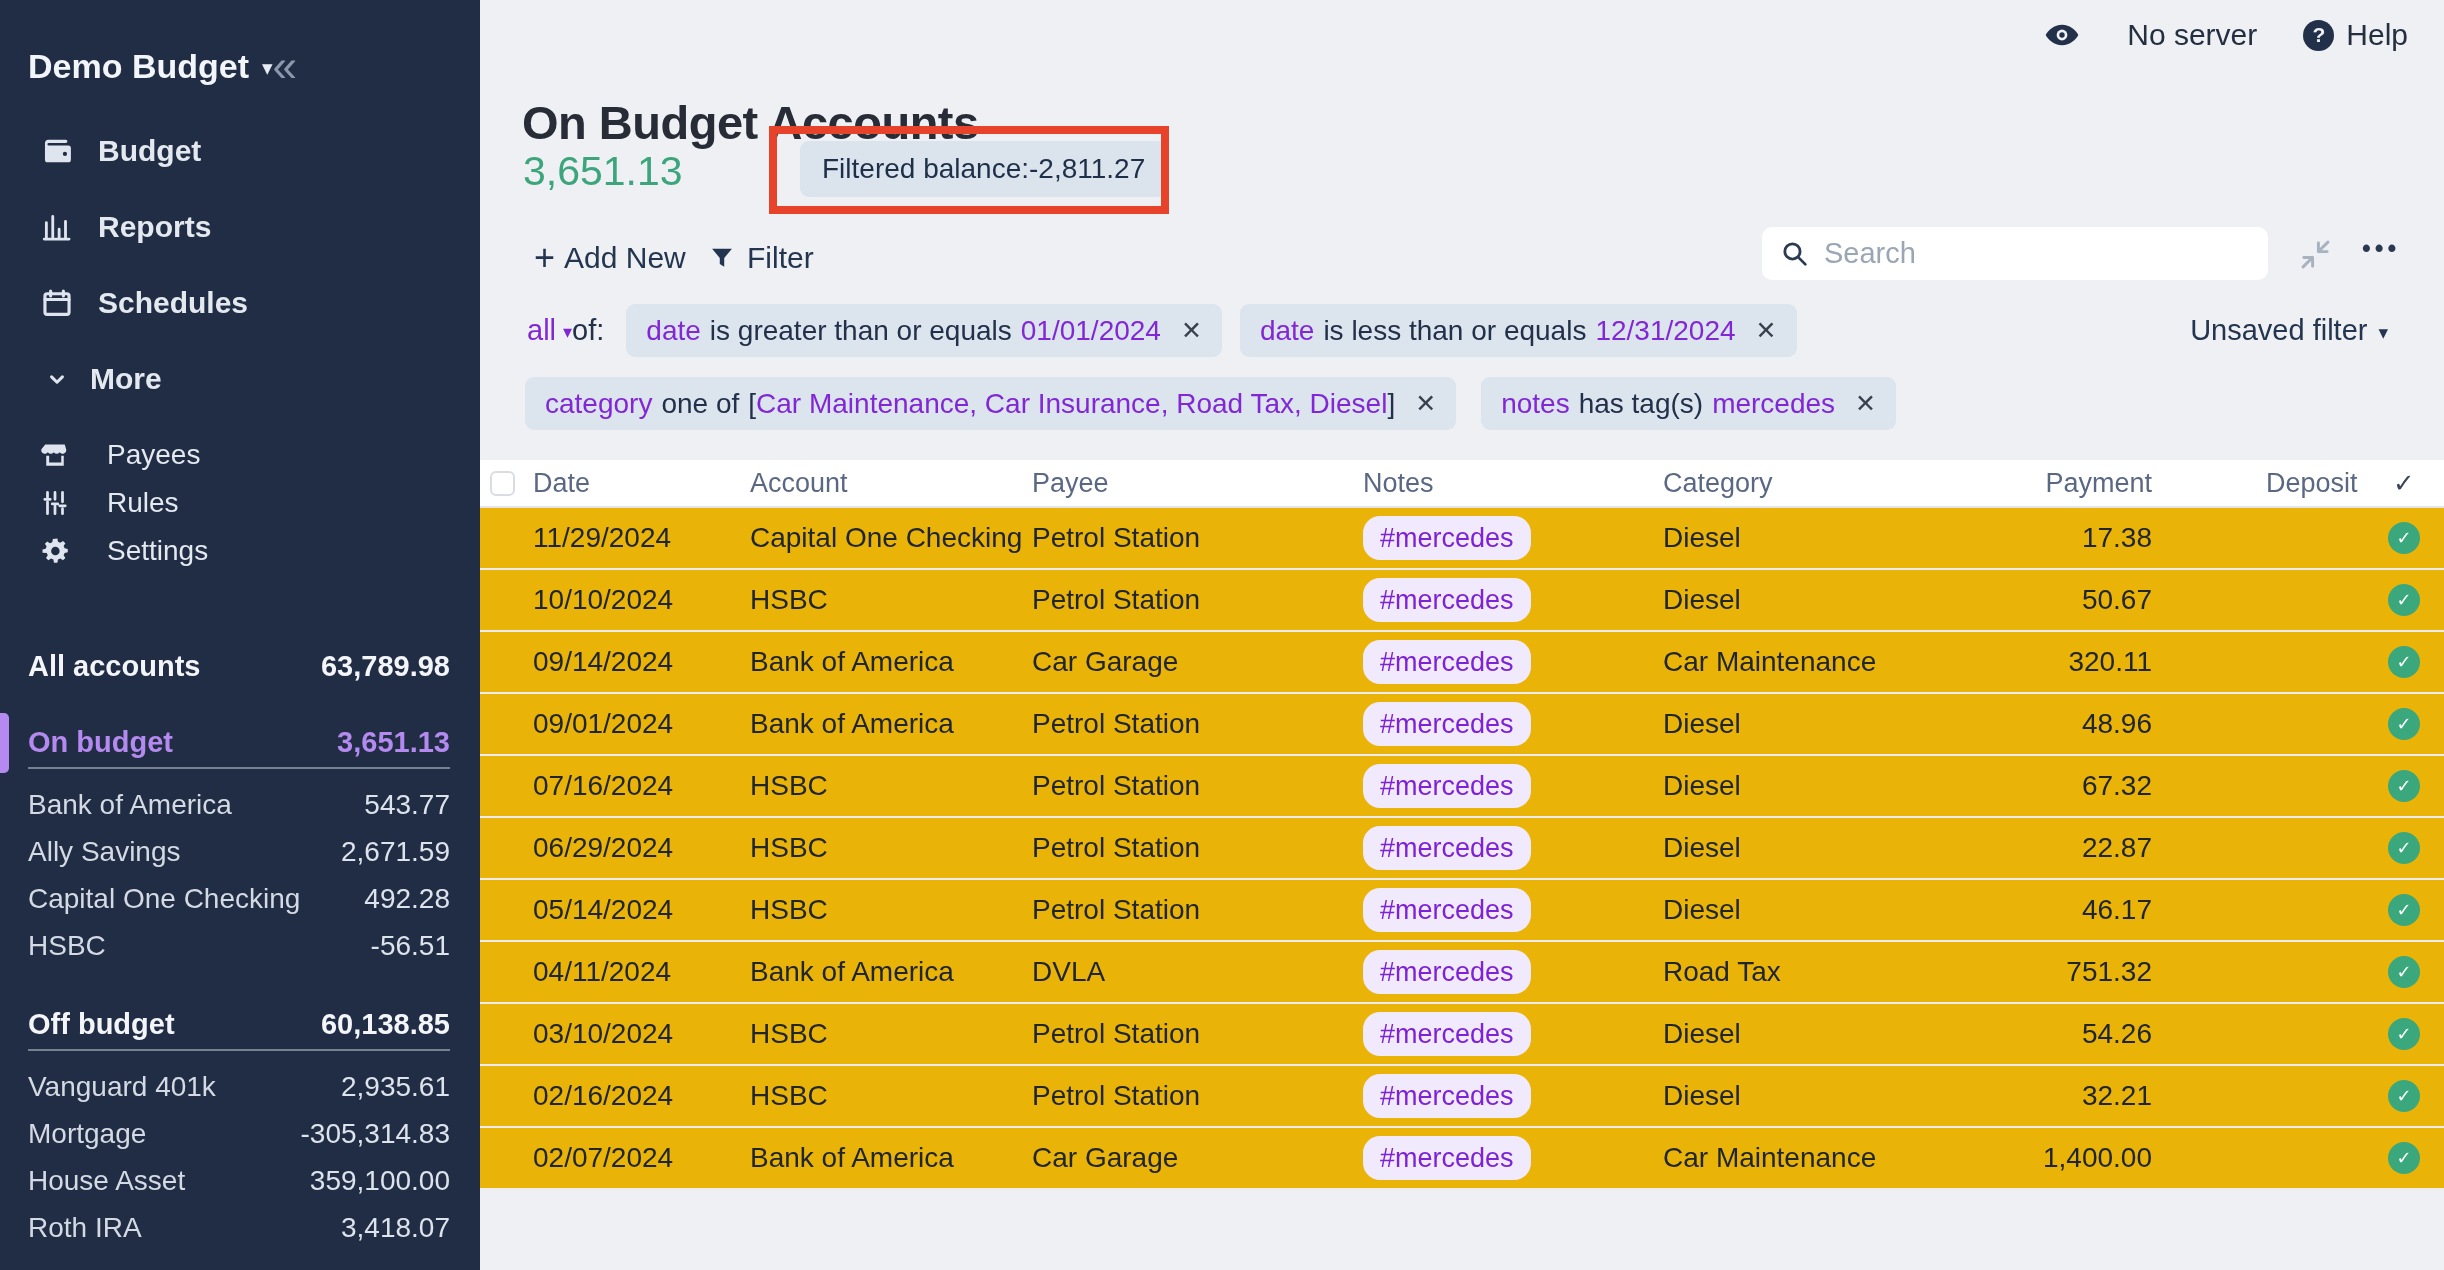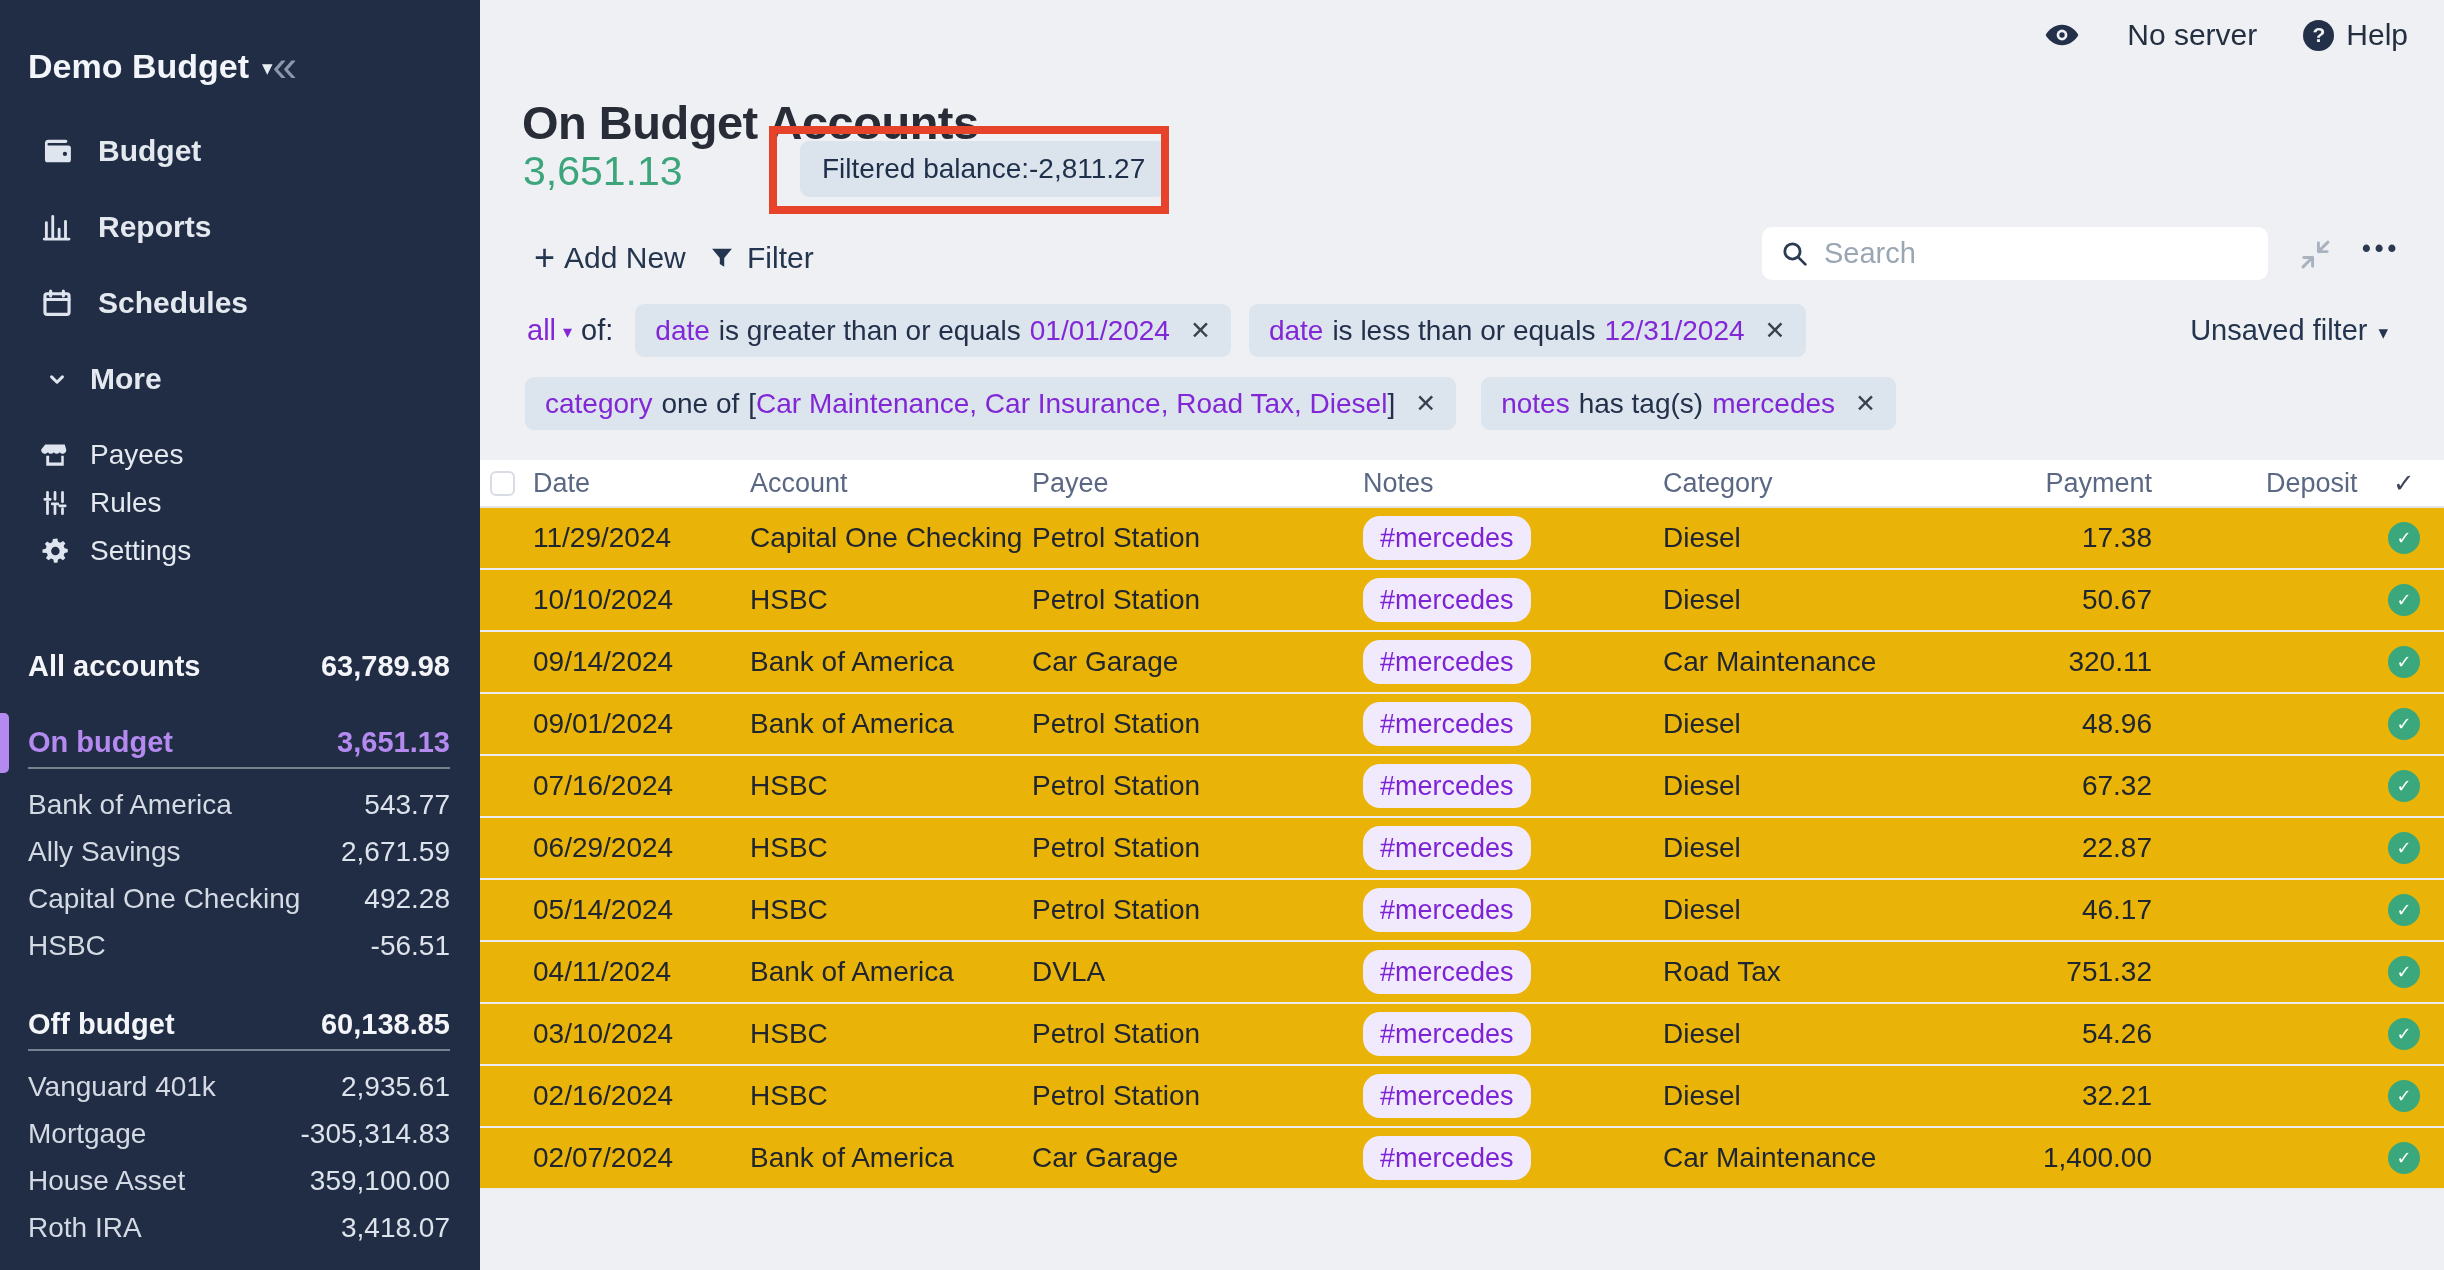--- a/index.html
+++ b/index.html
@@ -16,21 +16,21 @@
   .sb-header{position:absolute;left:28px;right:26px;top:44px;display:flex;align-items:center;justify-content:flex-start}
   .budget-switcher{font-size:34px;font-weight:700;color:#f2f5f9;display:flex;align-items:center;gap:13px;cursor:pointer}
   .budget-switcher .caret{font-size:21px;color:#e8edf4;padding-top:4px}
   .collapse{font-size:44px;color:#8b98ac;line-height:1;cursor:pointer}
 
   .nav{position:absolute;left:0;right:0;top:128px}
   .nav-item{height:46px;margin-bottom:30px;display:flex;align-items:center;gap:24px;padding-left:40px;font-size:30px;font-weight:600;color:#e4e9f0;cursor:pointer}
   .nav-item .ni{width:34px;height:34px;display:flex;align-items:center;justify-content:center;color:#dfe5ee;flex:0 0 auto}
   .nav-item.more{padding-left:44px;gap:20px}
   .nav-item.more .ni{width:26px;height:26px}
-  .nav-item.sub{height:46px;margin-bottom:2px;font-size:28px;font-weight:500;gap:20px}
+  .nav-item.sub{height:46px;margin-bottom:2px;font-size:28px;font-weight:500;gap:37px}
   .nav-item.sub .ni{width:30px;height:30px}
   .sub-first{margin-top:26px !important}
 
   .accounts{position:absolute;left:0;right:0;top:643px}
   .acct-head{position:relative;height:46px;display:flex;align-items:center;justify-content:space-between;padding:0 30px 0 28px;font-weight:700;font-size:29px;color:#f3f5f9;cursor:pointer}
   .group{position:relative}
   .group.selected .acct-head{color:var(--sel-purple)}
   .sel-bar{display:none;position:absolute;left:0;top:-6px;width:9px;height:60px;background:var(--sel-purple);border-radius:0 5px 5px 0}
   .group.selected .sel-bar{display:block}
   .divider{height:2px;background:#86929f;margin:2px 30px 12px 28px;opacity:.85}
@@ -61,21 +61,21 @@
   .search svg{width:29px;height:29px;flex:0 0 auto}
   .search input{border:none;outline:none;font-size:29px;color:#22304a;flex:1;background:transparent;font-family:inherit}
   .search input::placeholder{color:#9aa6b3}
   .shrink-icon{position:absolute;left:2298px;top:237px;width:35px;height:35px;color:#a9b2bf;cursor:pointer}
   .more-btn{position:absolute;left:2362px;top:234px;font-size:25px;letter-spacing:4px;color:#2a3950;font-weight:700;cursor:pointer}
 
   
   .filter-row{position:absolute;display:flex;align-items:center}
   #row1{left:527px;top:304px;height:53px;gap:18px}
   #row2{left:525px;top:377px;height:53px;gap:25px}
-  .match{font-size:29px;color:#22304a;display:flex;align-items:center;gap:9px;margin-right:4px}
+  .match{font-size:29px;color:#22304a;display:flex;align-items:center;gap:0;margin-right:4px}
   .match .m{color:var(--purple);display:flex;align-items:center;gap:7px;cursor:pointer}
   .match .m .caret{font-size:18px;padding-top:3px}
   .chip{height:53px;background:#dce4ee;border-radius:9px;display:flex;align-items:center;padding:0 20px;font-size:28px;color:#22304a;white-space:nowrap;cursor:default}
   .chip .f,.chip .v{color:var(--purple)}
   .chip .f{margin-right:9px}
   .chip .o{margin-right:9px}
   .chip .chip-x{margin-left:20px;color:#39414e;font-size:25px;cursor:pointer}
   .unsaved{position:absolute;right:56px;top:304px;height:53px;display:flex;align-items:center;font-size:29px;color:#24354f;gap:11px;cursor:pointer}
   .unsaved .caret{font-size:19px;padding-top:3px}
 

